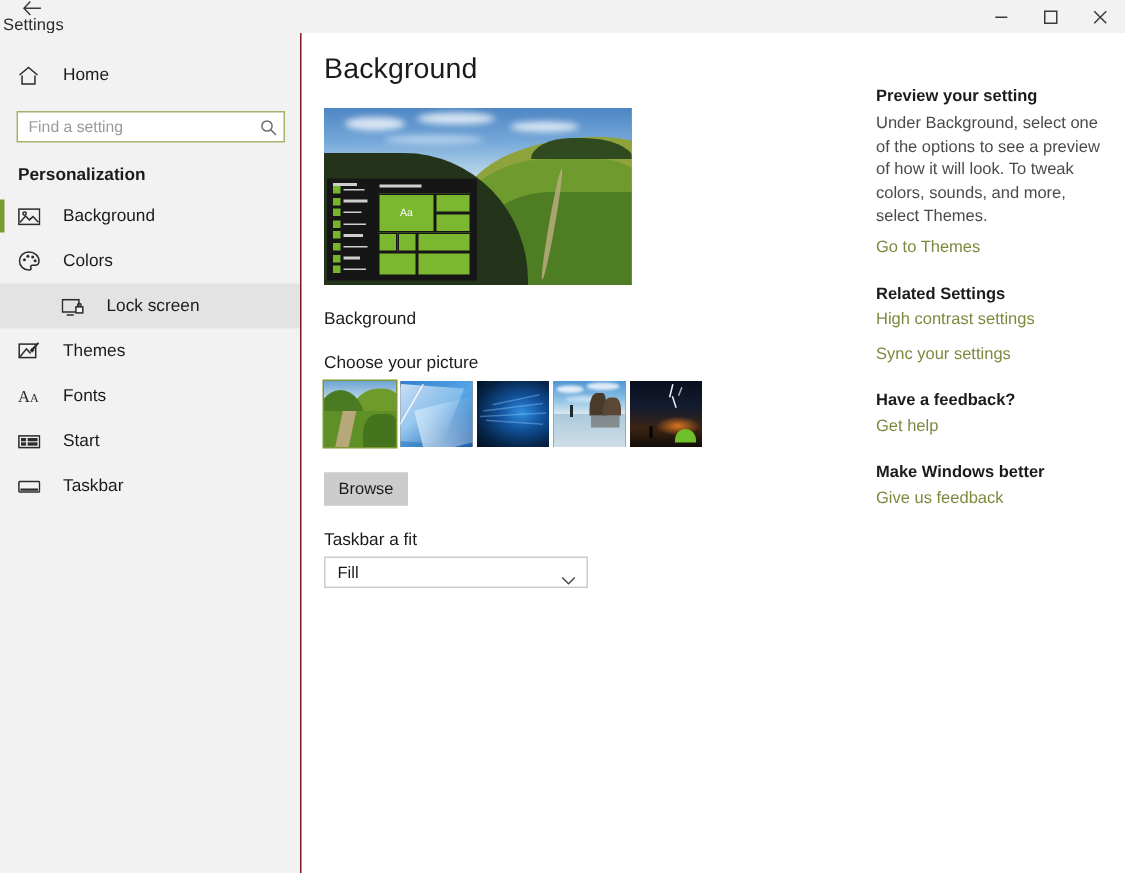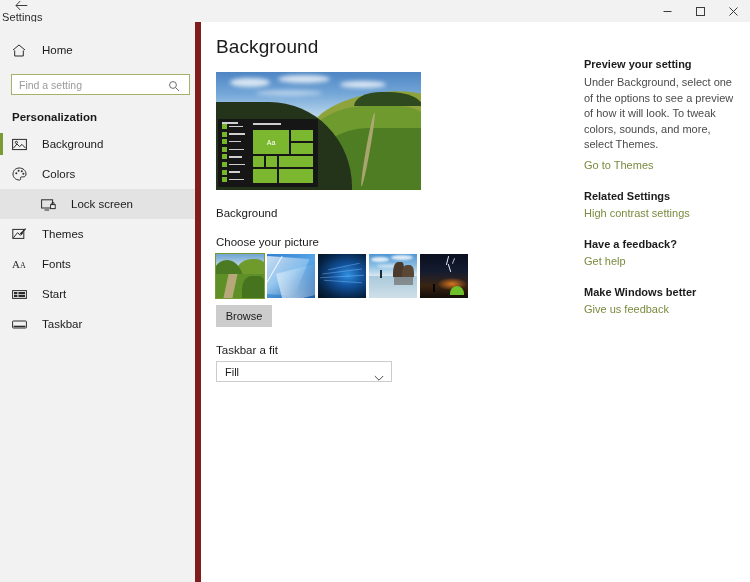--- a/index.html
+++ b/index.html
@@ -72,21 +72,21 @@
   .win-btn svg { display: block; }
 
   
   .sidebar {
     position: absolute;
     top: 22px;
     left: 0;
     width: 201px;
     height: 560px;
     background: #f2f2f2;
-    border-right: 6px solid #7f1d1d;
+    border-right: 1px solid #7f1d1d;
   }
 
   .home-row {
     display: flex;
     align-items: center;
     height: 28px;
     margin-top: 14px;
     padding-left: 12px;
     cursor: default;
   }
@@ -408,21 +408,21 @@
   .t5-bg { position:absolute;inset:0;
             background:linear-gradient(180deg,#0a0f1e 0%,#141c30 40%,#3a2413 72%,#120c08 100%); }
   .t5-glow { position:absolute;left:18px;top:24px;width:28px;height:12px;
             background:radial-gradient(ellipse,#d8761f 0%,rgba(120,50,10,0) 75%); }
   .t5-bolt { position:absolute;background:#e8f0ff; }
   .t5-tent { position:absolute;left:30px;top:32px;width:14px;height:9px;
             background:#6fbf2a;border-radius:60% 60% 0 0/100% 100% 0 0; }
   .t5-fig { position:absolute;left:13px;top:30px;width:2px;height:8px;background:#050505; }
 
   .browse-btn {
-    margin-top: 7px;
+    margin-top: 17px;
     width: 56px;
     height: 22px;
     background: #cccccc;
     border: 1px solid #cccccc;
     font-family: "Liberation Sans", sans-serif;
     font-size: 11px;
     color: #1b1b1b;
     cursor: default;
     display: flex;
     align-items: center;
@@ -742,20 +742,21 @@
 
     <div class="rp-group">
       <div class="rp-heading">Preview your setting</div>
       <div class="rp-body">Under Background, select one of the options to see a preview of how it will look. To tweak colors, sounds, and more, select Themes.</div>
       <a class="rp-link">Go to Themes</a>
     </div>
 
     <div class="rp-group">
       <div class="rp-heading">Related Settings</div>
       <a class="rp-link">High contrast settings</a>
+      <a class="rp-link">Sync your settings</a>
     </div>
 
     <div class="rp-group">
       <div class="rp-heading">Have a feedback?</div>
       <a class="rp-link">Get help</a>
     </div>
 
     <div class="rp-group">
       <div class="rp-heading">Make Windows better</div>
       <a class="rp-link">Give us feedback</a>

